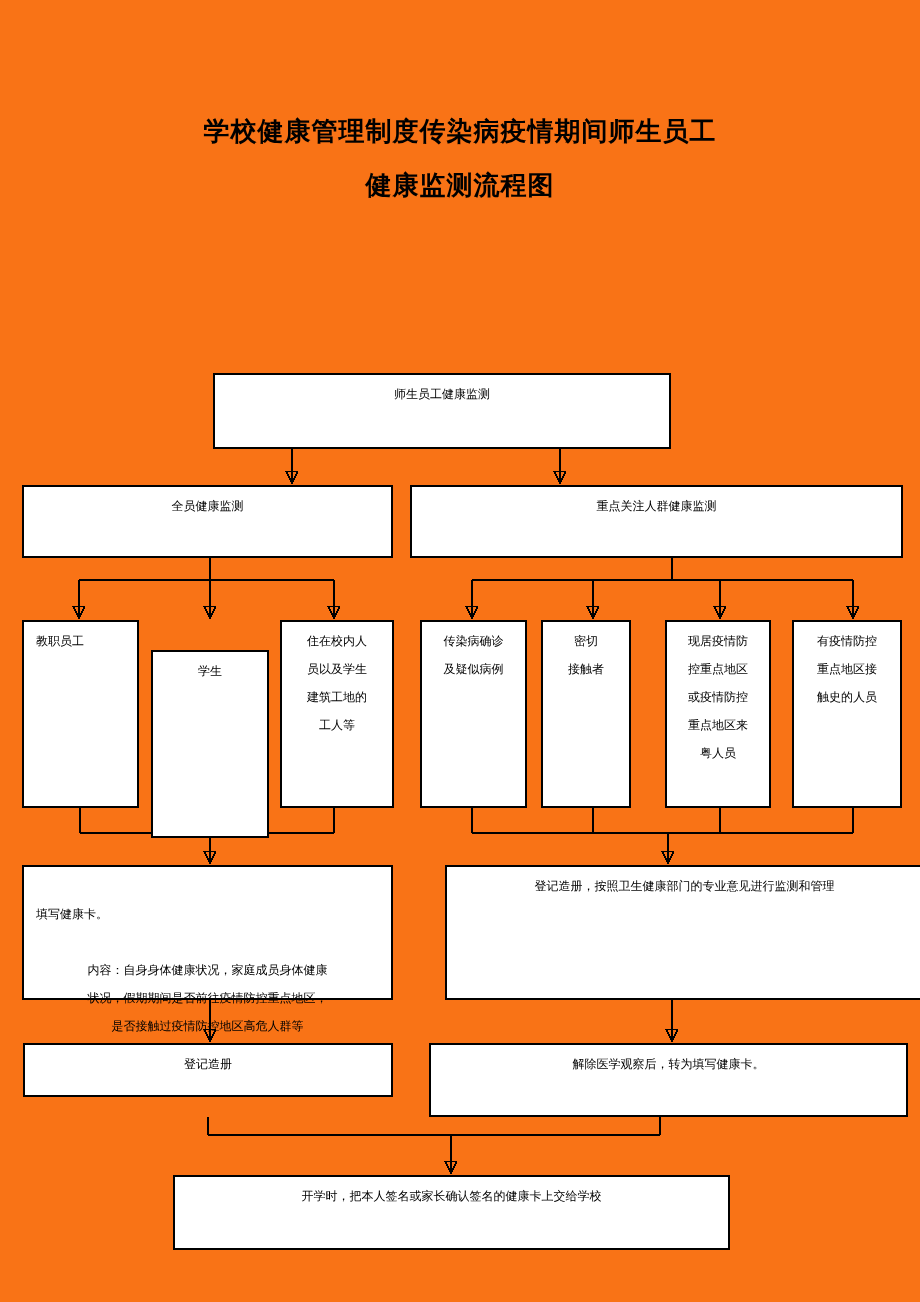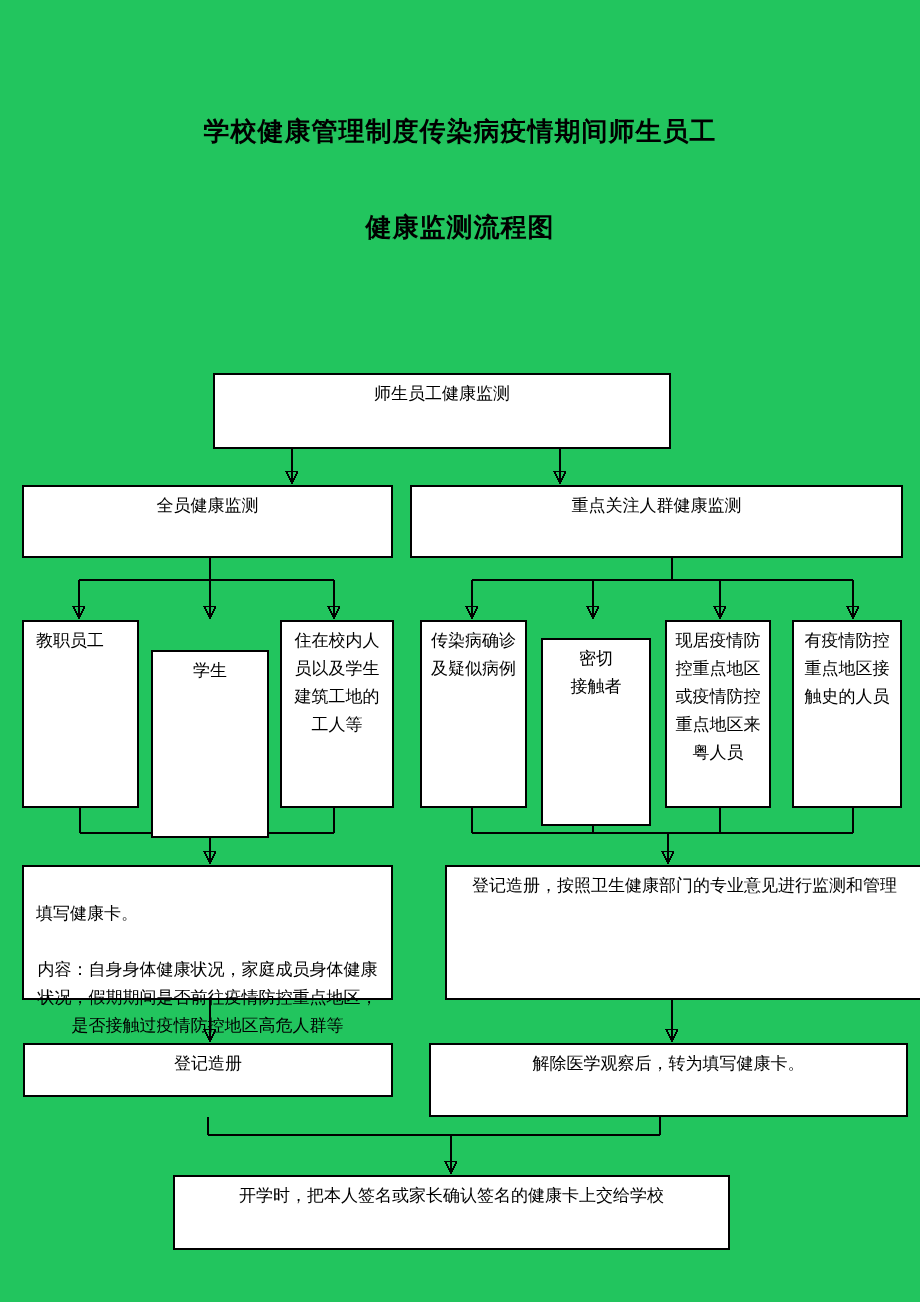--- a/index.html
+++ b/index.html
@@ -1,54 +1,54 @@
 <!DOCTYPE html>
 <html><head>
 <meta charset="utf-8">
 <style>
   html,body{margin:0;padding:0;background:#ffffff;}
   .page{
     position:relative;
     width:920px;height:1302px;
-    background:#22c55e;
+    background:#f97316;
     font-family:"Liberation Serif","DejaVu Serif",serif;
     color:#000000;
     overflow:hidden;
   }
   .title-line{
     position:absolute;left:0;width:920px;
     text-align:center;
     font-weight:bold;
     font-size:26px;line-height:40px;
     letter-spacing:1px;
     white-space:pre-line;
   }
   .connectors{position:absolute;left:0;top:0;}
   .connectors path,.connectors line{stroke:#000000;stroke-width:2;fill:none;}
   .box{
     position:absolute;
     box-sizing:border-box;
     border:2px solid #000000;
     background:#ffffff;
-    font-size:17px;line-height:28px;
+    font-size:12px;line-height:28px;
     text-align:center;
     padding:5px 6px 0 6px;
     white-space:pre-line;
   }
   .box.align-left{text-align:left;padding-left:12px;}
   .box .fill-title{display:block;text-align:left;padding-left:6px;white-space:pre-line;}
   .box .fill-detail{display:block;text-align:center;white-space:pre-line;}
 </style>
 </head>
 <body>
 
 <div class="page">
 
   <div class="title-line" style="top:112px;">学校健康管理制度传染病疫情期间师生员工</div>
-  <div class="title-line" style="top:166px;margin-top:42px;">健康监测流程图</div>
+  <div class="title-line" style="top:166px;">健康监测流程图</div>
 
   <svg class="connectors" width="920" height="1302" viewBox="0 0 920 1302" shape-rendering="crispEdges">
     <defs>
       <marker id="ah" markerUnits="userSpaceOnUse" markerWidth="16" markerHeight="16" refX="11" refY="6" orient="auto">
         <path d="M0,0 L12,6 L0,12 Z" fill="#000000" stroke="none"></path>
       </marker>
     </defs>
 
     <g>
       <line x1="292" y1="449" x2="292" y2="482" marker-end="url(#ah)"></line>
@@ -98,21 +98,21 @@
 
   <div class="box" style="left:410px;top:485px;width:493px;height:73px;">重点关注人群健康监测</div>
   <div class="box" style="left:151px;top:650px;width:118px;height:188px;">学生</div>
   <div class="box" style="left:280px;top:620px;width:114px;height:188px;">住在校内人
 员以及学生
 建筑工地的
 工人等</div>
 
   <div class="box" style="left:420px;top:620px;width:107px;height:188px;">传染病确诊
 及疑似病例</div>
-  <div class="box" style="left:541px;top:638px;width:110px;height:188px;">密切
+  <div class="box" style="left:541px;top:620px;width:90px;height:188px;">密切
 接触者</div>
   <div class="box" style="left:665px;top:620px;width:106px;height:188px;">现居疫情防
 控重点地区
 或疫情防控
 重点地区来
 粤人员</div>
   <div class="box" style="left:792px;top:620px;width:110px;height:188px;">有疫情防控
 重点地区接
 触史的人员</div>
 

